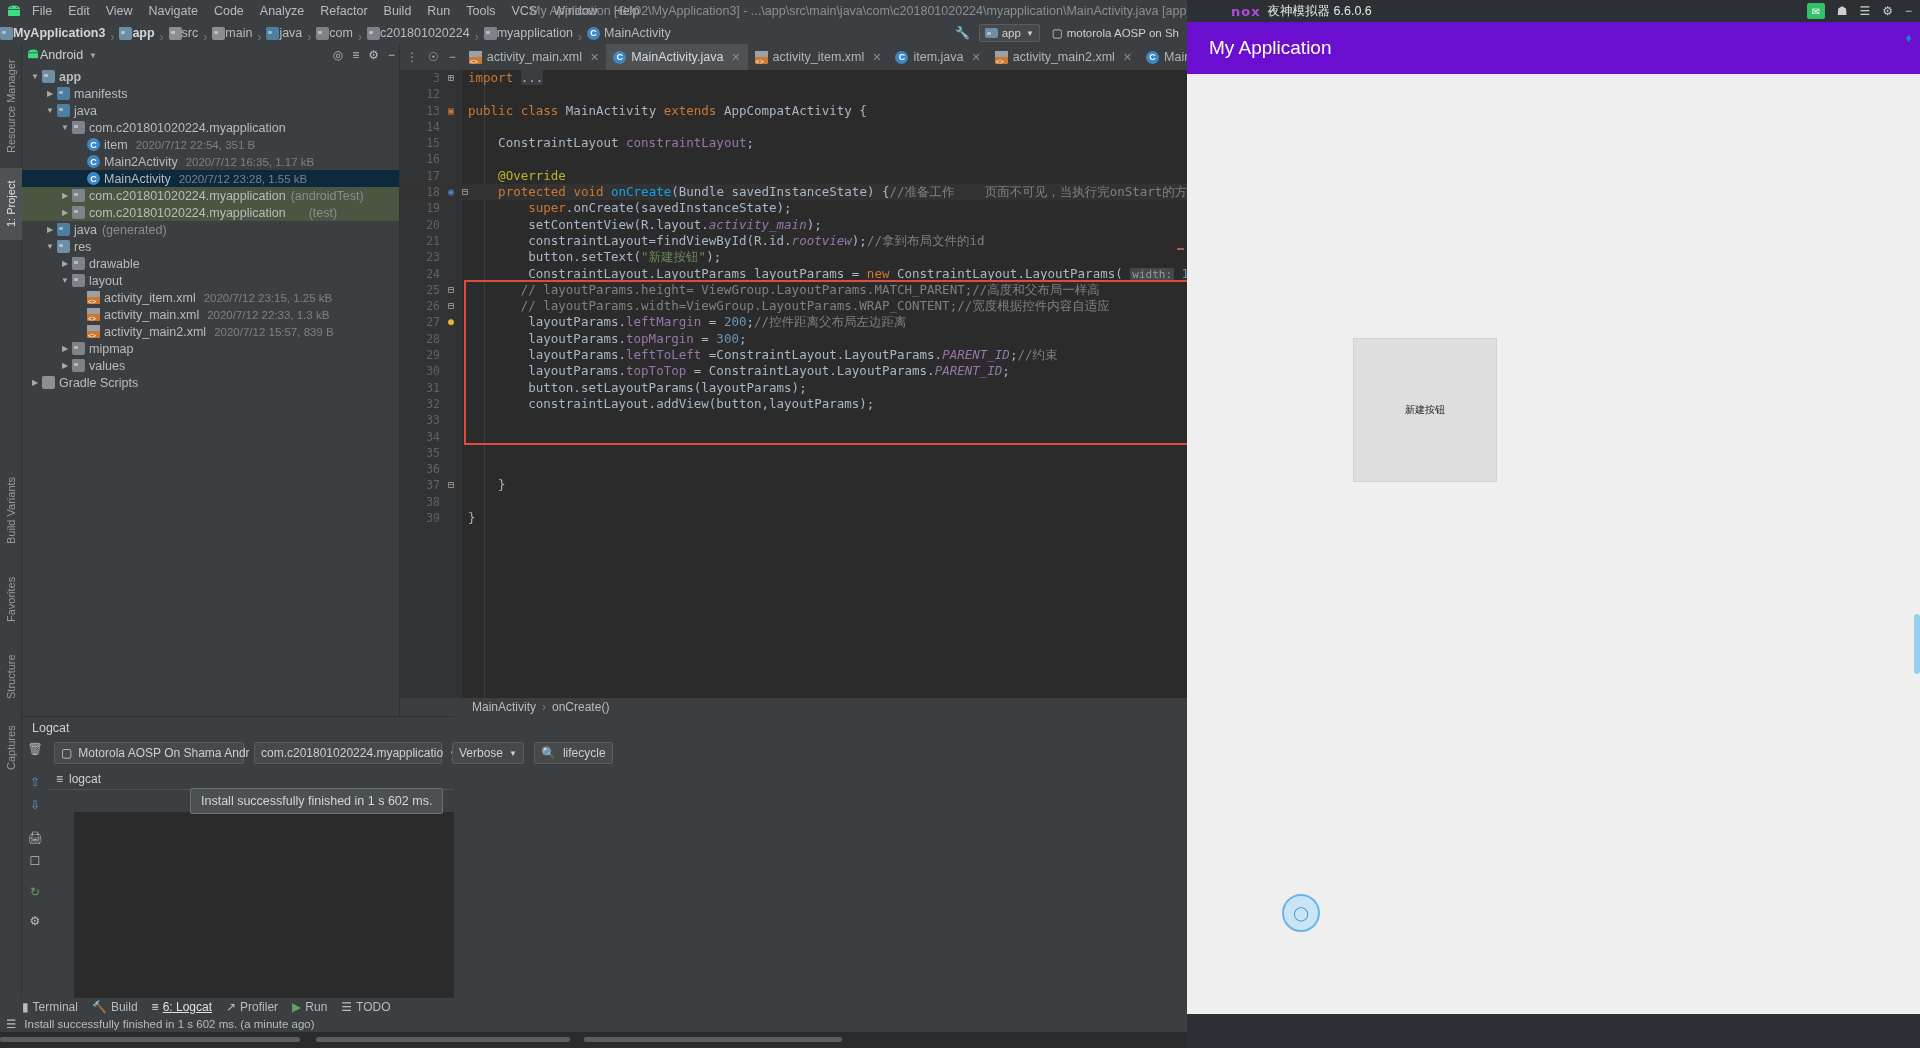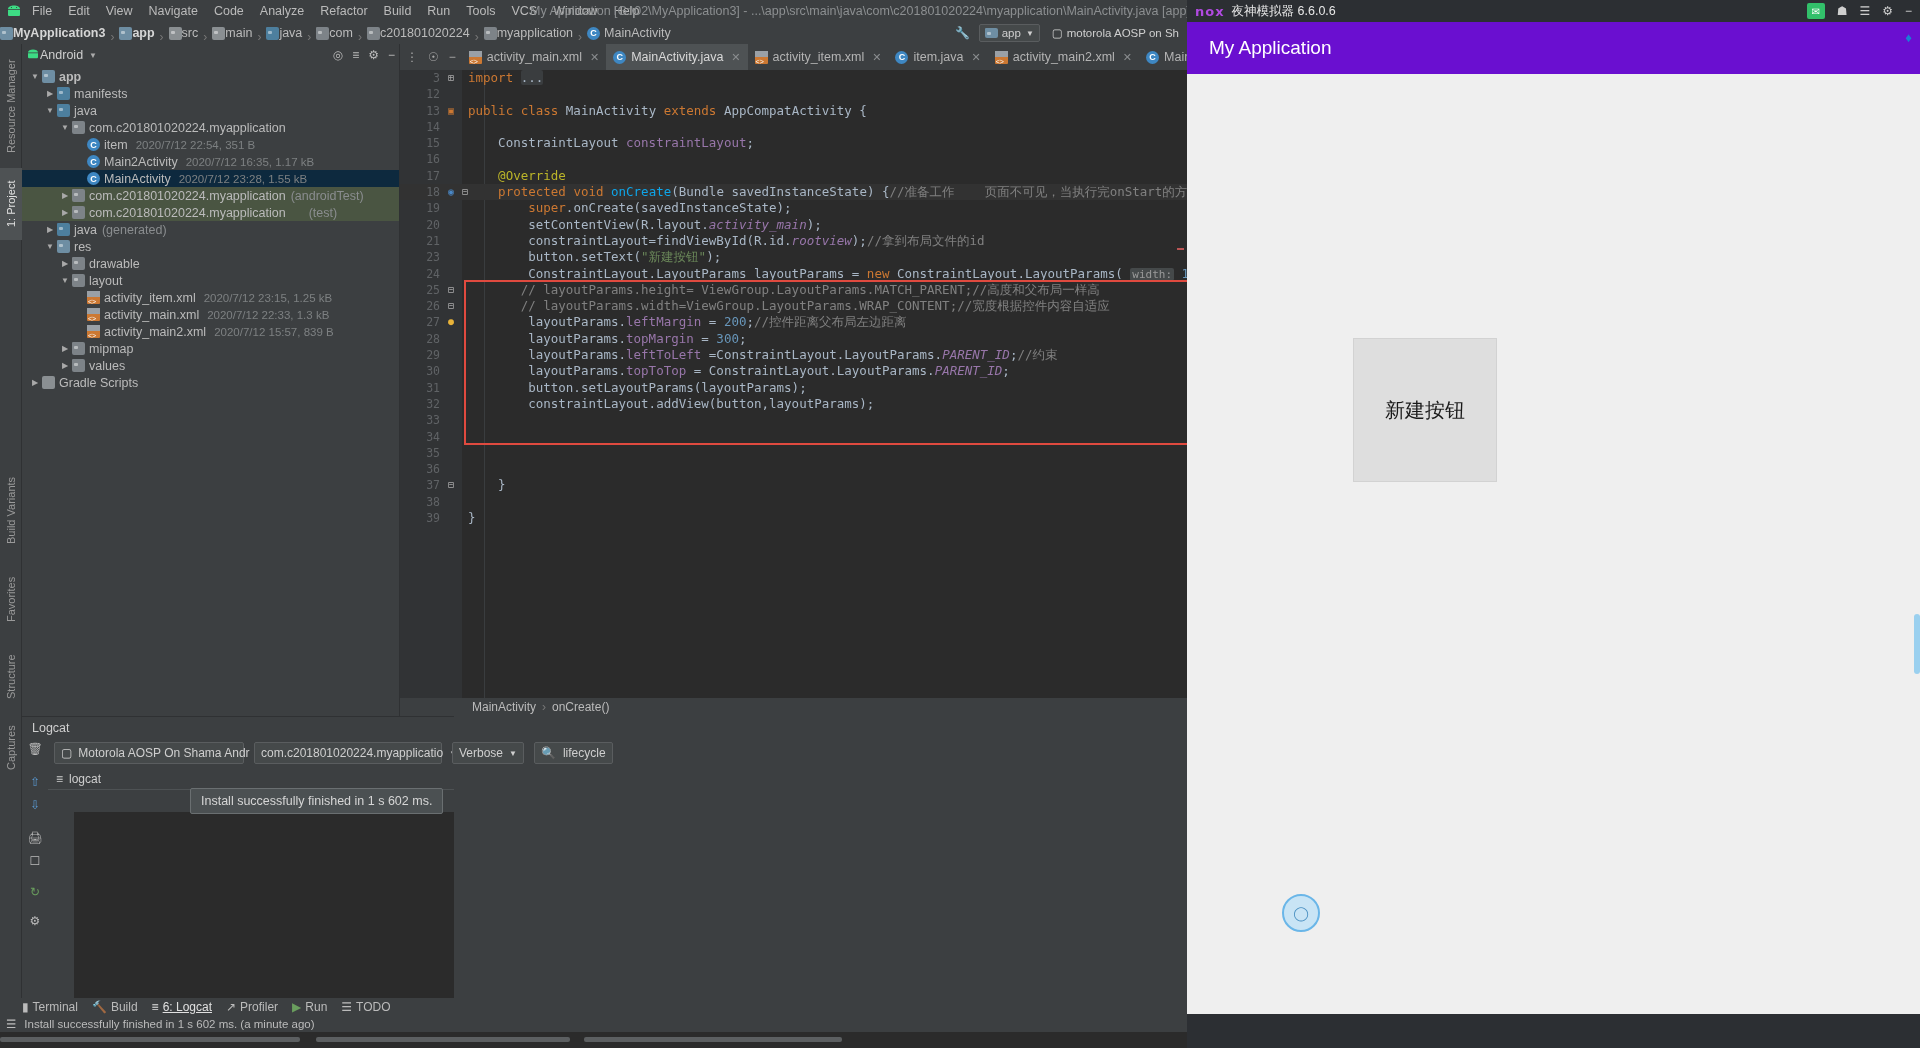--- a/index.html
+++ b/index.html
@@ -110,27 +110,27 @@
 
   
   .statusbar{position:absolute;left:0;bottom:16px;width:1920px;height:16px;background:#3c3f41;display:flex;align-items:center;font-size:11.5px;color:#bbbbbb;padding-left:6px;}
   .status-right{position:absolute;right:6px;display:flex;align-items:center;gap:14px;}
   .taskbar{position:absolute;left:0;bottom:0;width:1920px;height:16px;background:#2b2b2b;}
   .tb-seg{position:absolute;height:5px;background:#5c5f61;top:5px;border-radius:2px;}
 
   
   .nox{position:absolute;left:1187px;top:0;width:733px;height:1048px;background:#efefef;}
   .nox-title{height:22px;background:#2c2f33;display:flex;align-items:center;padding-left:8px;gap:7px;position:relative;}
-  .nox-logo{color:#b14ae0;font-weight:bold;font-size:13px;letter-spacing:1px;font-family:"DejaVu Sans", sans-serif;}
+  .nox-logo{color:#b14ae0;font-weight:bold;font-size:13px;letter-spacing:1px;font-family:"DejaVu Sans", sans-serif;margin-left:36px;}
   .nox-name{color:#e8e8e8;font-size:12.5px;}
   .nox-ctrl{position:absolute;right:0;top:0;height:22px;display:flex;align-items:center;gap:12px;padding-right:8px;color:#cfcfcf;font-size:12px;}
   .green-box{width:18px;height:16px;background:#32c06a;border-radius:2px;display:flex;align-items:center;justify-content:center;color:#fff;font-size:10px;}
   .nox-appbar{height:52px;background:#6a0fd0;display:flex;align-items:center;padding-left:22px;color:#fff;font-size:19px;}
   .nox-screen{position:absolute;left:0;top:74px;right:0;bottom:34px;background:#efefef;}
-  .newbtn{position:absolute;left:166px;top:264px;width:144px;height:144px;background:#dedede;display:flex;align-items:center;justify-content:center;font-size:20px;color:#1a1a1a;border:1px solid #d2d2d2;}
+  .newbtn{position:absolute;left:166px;top:264px;width:144px;height:144px;background:#dedede;display:flex;align-items:center;justify-content:center;font-size:10px;color:#1a1a1a;border:1px solid #d2d2d2;}
   .nox-fab{position:absolute;left:95px;bottom:82px;width:38px;height:38px;border-radius:50%;background:#c8e4f5;border:2px solid #6ab6e8;display:flex;align-items:center;justify-content:center;color:#4a90c2;font-size:14px;}
   .nox-bottom{position:absolute;left:0;right:0;bottom:0;height:34px;background:#2c2f33;}
   .nox-scroll{position:absolute;right:0;top:540px;width:6px;height:60px;background:#9ad0ef;border-radius:3px;}
   .nox-wifi{position:absolute;right:8px;top:30px;color:#1a7fd4;font-size:13px;}
 </style>
 </head>
 <body>
 
 <div class="app">
 

